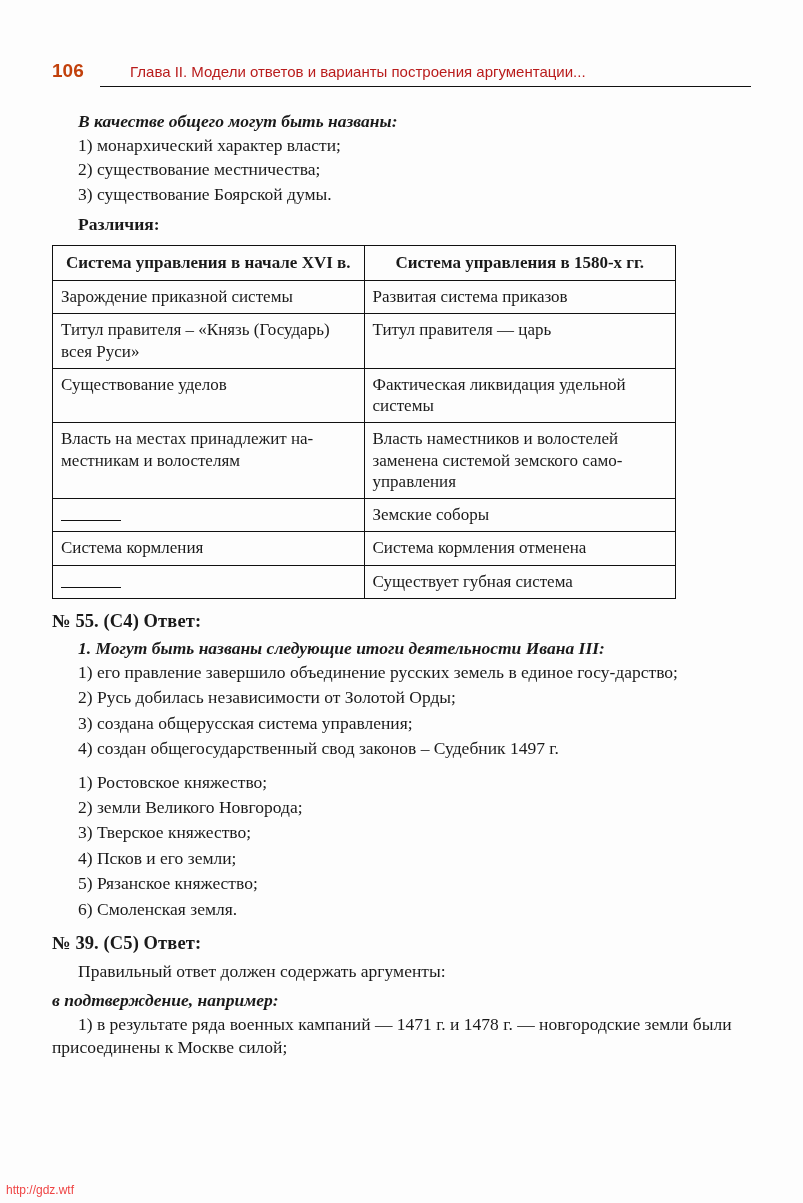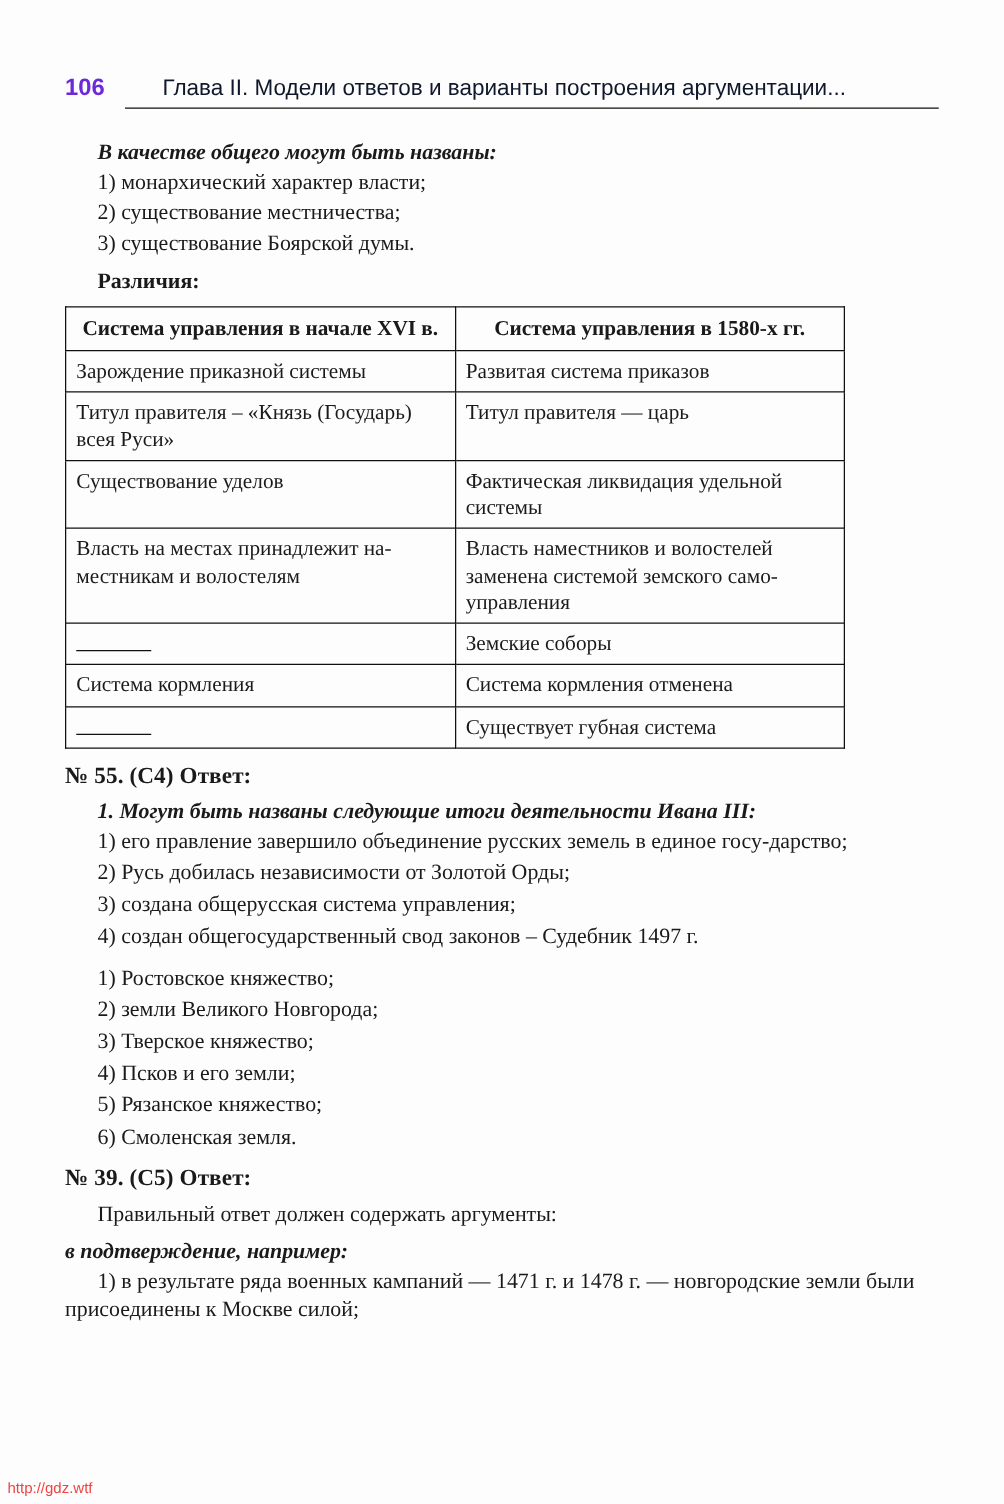--- a/index.html
+++ b/index.html
@@ -28,27 +28,27 @@
     top: 60px;
     left: 52px;
     right: 52px;
     display: flex;
     align-items: baseline;
   }
   .page-number {
     font-family: "Liberation Sans", sans-serif;
     font-size: 19px;
     font-weight: bold;
-    color: #6d28d9;
+    color: #c2410c;
     width: 78px;
   }
   .header-title {
     font-family: "Liberation Sans", sans-serif;
-    font-size: 18px;
-    color: #0f172a;
+    font-size: 15px;
+    color: #b91c1c;
     white-space: nowrap;
   }
   .header-rule {
     position: absolute;
     top: 86px;
     left: 100px;
     right: 52px;
     border-bottom: 1.6px solid #111;
   }
 

